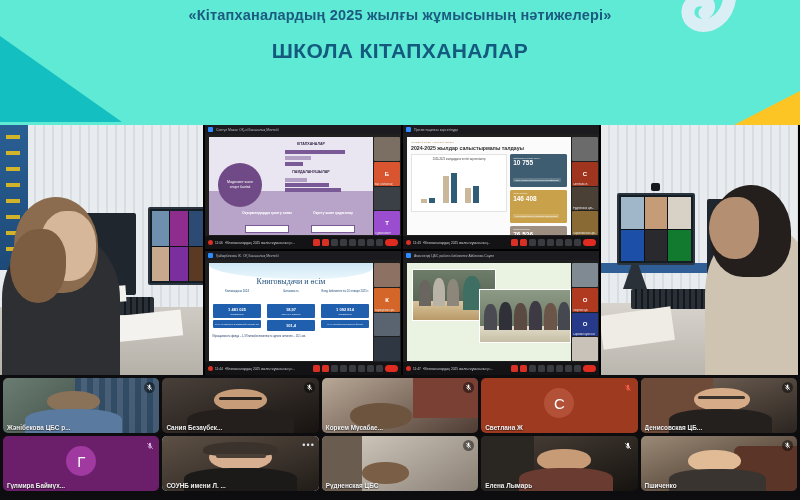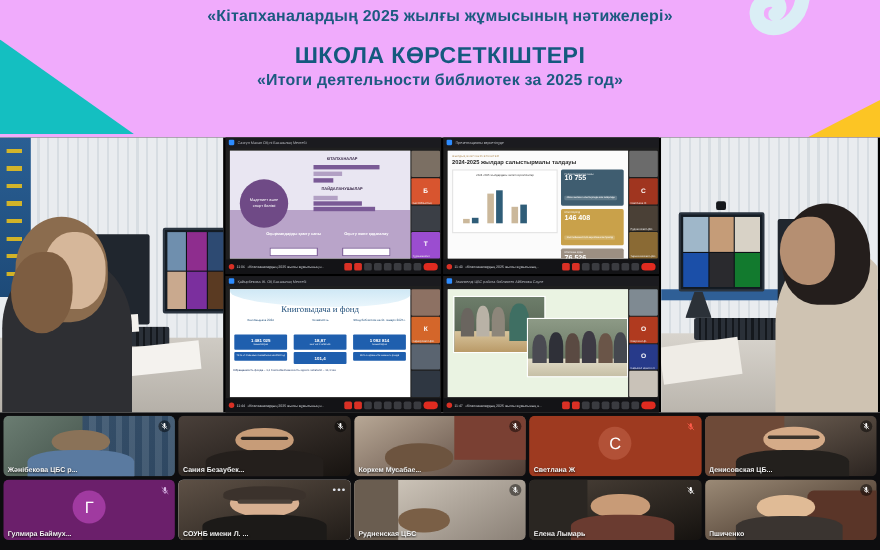--- a/index.html
+++ b/index.html
@@ -6,21 +6,21 @@
   body {
     width: 800px; height: 500px;
     font-family: "Liberation Sans", sans-serif;
     background: #000; overflow: hidden;
   }
   .stage { position: relative; width: 800px; height: 500px; background:#fff; }
 
   
   .header {
     position: absolute; left:0; top:0; width:800px; height:125px;
-    background:#f0abfc; overflow:hidden;
+    background:#5eead4; overflow:hidden;
   }
   .tri-teal {
     position:absolute; left:0; top:36px; width:122px; height:86px;
     background:#14bfc1;
     clip-path: polygon(0 0, 0 100%, 100% 100%);
   }
   .tri-yellow {
     position:absolute; right:0; bottom:0; width:66px; height:34px;
     background:#fcc524;
     clip-path: polygon(100% 0, 100% 100%, 0 100%);
@@ -228,22 +228,21 @@
   <div class="header">
     <div class="tri-teal"></div>
     <div class="tri-yellow"></div>
     <div class="swirl">
       <svg viewBox="0 0 72 72" width="72" height="72">
         <path d="M60 6 C60 32, 40 44, 26 38 C14 33, 16 16, 28 14 C38 12, 42 22, 35 27" fill="none" stroke="#daeef5" stroke-width="13" stroke-linecap="round"></path>
       </svg>
     </div>
     <div class="hdr-text">
       <div class="h-line1">«Кітапханалардың 2025 жылғы жұмысының нәтижелері»</div>
-      <div class="h-line3">ШКОЛА КӨРСЕТКІШТЕРІ</div>
-      <div class="h-line4">«Итоги деятельности библиотек за 2025 год»</div>
+      <div class="h-line3">ШКОЛА КІТАПХАНАЛАР</div>
     </div>
   </div>
 
   <div class="collage">
 
     <div class="photo photo-left">
       <div class="blinds"></div>
       <div class="flagstrip"></div>
       <div class="desk"></div>
       <div class="pcbox" style="left:82px;top:88px;width:54px;height:82px;"></div>
@@ -408,21 +407,21 @@
       </div>
 
       <div class="zoomshot">
         <div class="zbar">
           <span class="dot"></span>
           <span class="ttl">Қайырбекова Ж. ОҚ Басшылық Мектебі</span>
         </div>
         <div class="zcontent">
           <div class="s3">
             <div class="wave"></div>
-            <div class="ttl">Книговыдача и фонд</div>
+            <div class="ttl">Книговыдачи и өсім</div>
             <div class="cols">
               <div class="col">
                 <div class="ch">Книговыдача
 2024</div>
                 <div class="bx">
                   <div class="v">1 481 025</div>
                   <div class="c">экземпляров</div>
                 </div>
                 <div class="bx">
                   <div class="c">78 % от плановых показателей на 2024 год</div>

